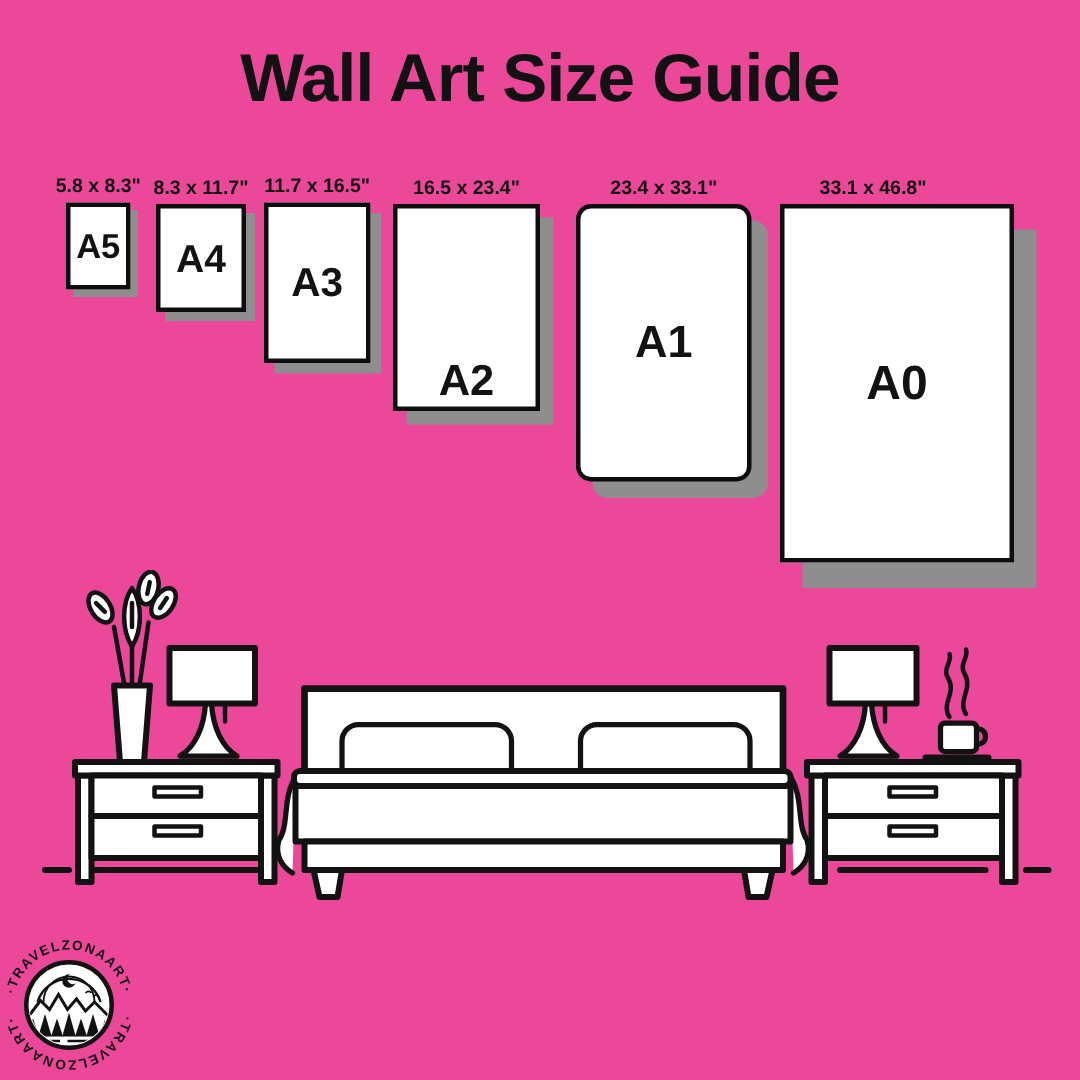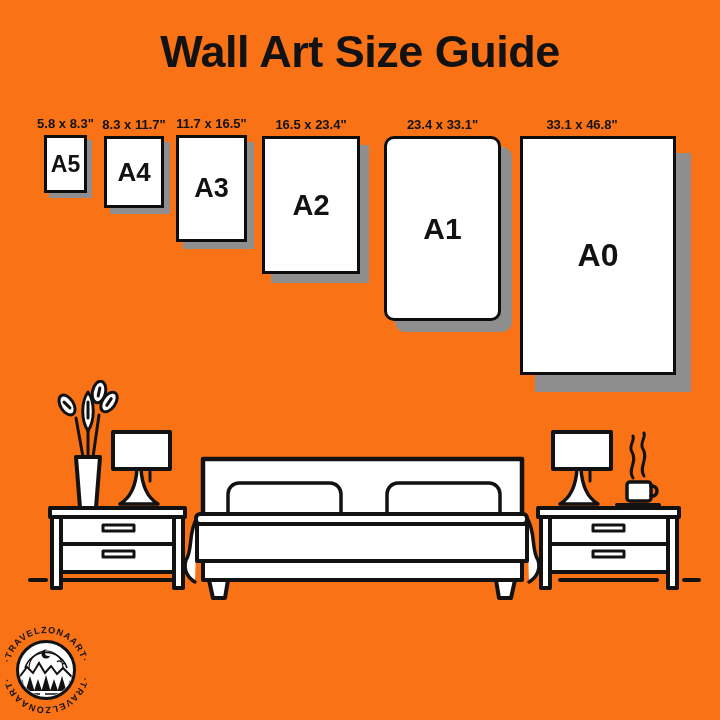--- a/index.html
+++ b/index.html
@@ -1,37 +1,37 @@
 <!DOCTYPE html>
 <html><head>
 <meta charset="utf-8">
 <style>
   html,body{margin:0;padding:0;background:#fff;}
-  .canvas{position:relative;width:720px;height:720px;background:#f97316;overflow:hidden;
+  .canvas{position:relative;width:720px;height:720px;background:#ec4899;overflow:hidden;
           font-family:"Liberation Sans",sans-serif;color:#121212;}
   
   .title{position:absolute;top:26px;left:0;width:720px;text-align:center;
          font-size:45px;font-weight:bold;letter-spacing:-0.5px;color:#121212;}
   
   .size-item{position:absolute;}
   .size-rect{position:absolute;inset:0;background:#fff;border:3px solid #0d0d0d;
              box-sizing:border-box;display:flex;align-items:center;justify-content:center;}
   .size-code{font-weight:bold;color:#121212;}
   .size-label{position:absolute;top:-19px;left:50%;transform:translateX(-50%);
               white-space:nowrap;font-size:13px;font-weight:bold;color:#121212;}
   .size-a5{left:44px;top:135px;width:43px;height:58px;}
   .size-a4{left:104px;top:136px;width:60px;height:72px;}
   .size-a3{left:176px;top:135px;width:71px;height:107px;}
   .size-a2{left:262px;top:136px;width:98px;height:138px;}
   .size-a1{left:384px;top:136px;width:117px;height:185px;}
   .size-a0{left:520px;top:136px;width:156px;height:239px;}
   .size-a5 .size-rect{box-shadow:5px 5px 0 #8e8e8e;}
   .size-a4 .size-rect{box-shadow:6px 6px 0 #8e8e8e;}
   .size-a3 .size-rect{box-shadow:7px 7px 0 #8e8e8e;justify-content:center;}
-  .size-a2 .size-rect{box-shadow:9px 9px 0 #8e8e8e;}
+  .size-a2 .size-rect{box-shadow:9px 9px 0 #8e8e8e;align-items:flex-end;}
   .size-a1 .size-rect{box-shadow:11px 11px 0 #8e8e8e;border-radius:10px;}
   .size-a0 .size-rect{box-shadow:15px 17px 0 #8e8e8e;text-align:center;}
   .size-a0 .size-label{left:calc(50% - 16px);}
   .size-a5 .size-code{font-size:23px;}
   .size-a4 .size-code{font-size:26px;}
   .size-a3 .size-code{font-size:27px;}
   .size-a2 .size-code{font-size:29px;}
   .size-a1 .size-code{font-size:30px;}
   .size-a0 .size-code{font-size:32px;}
   

